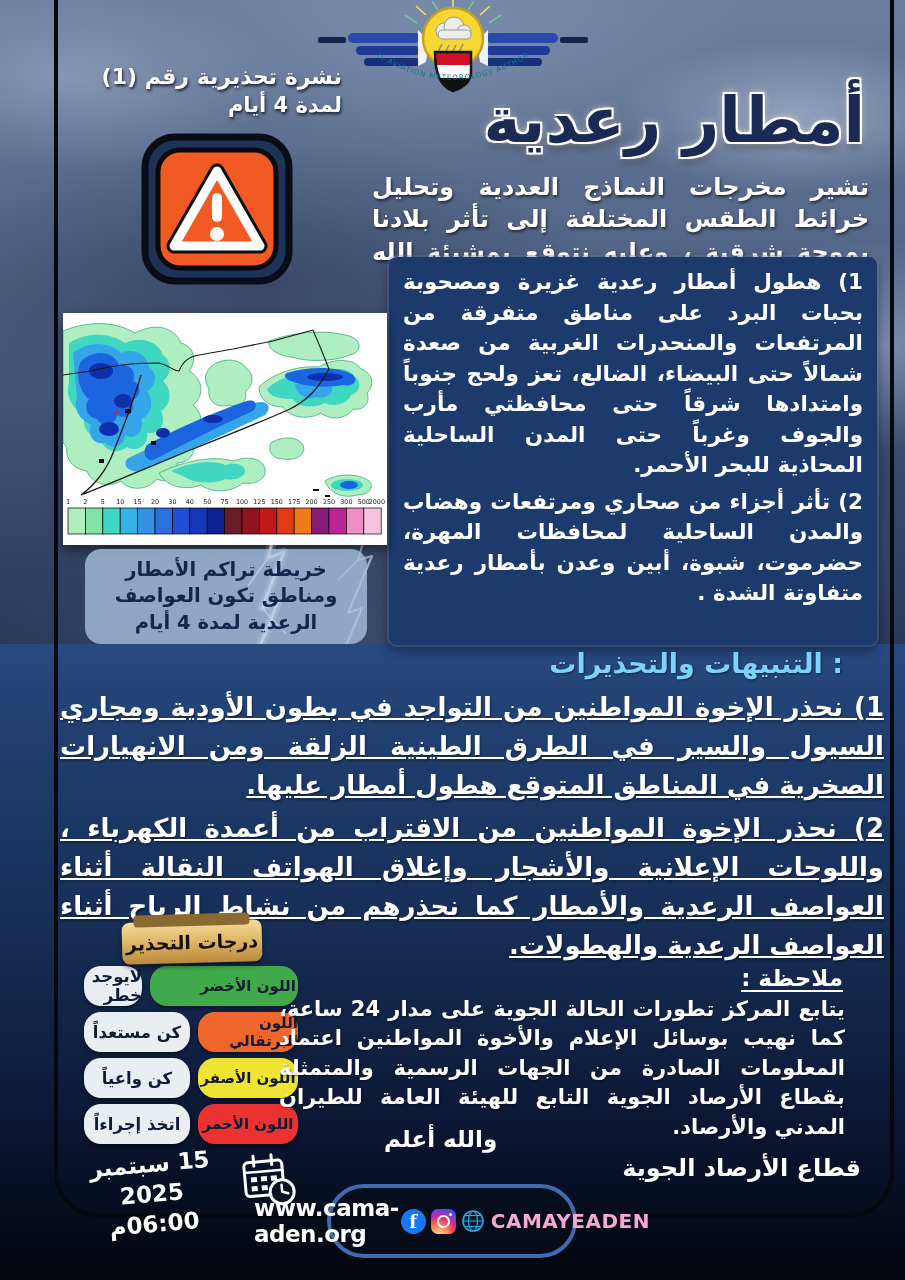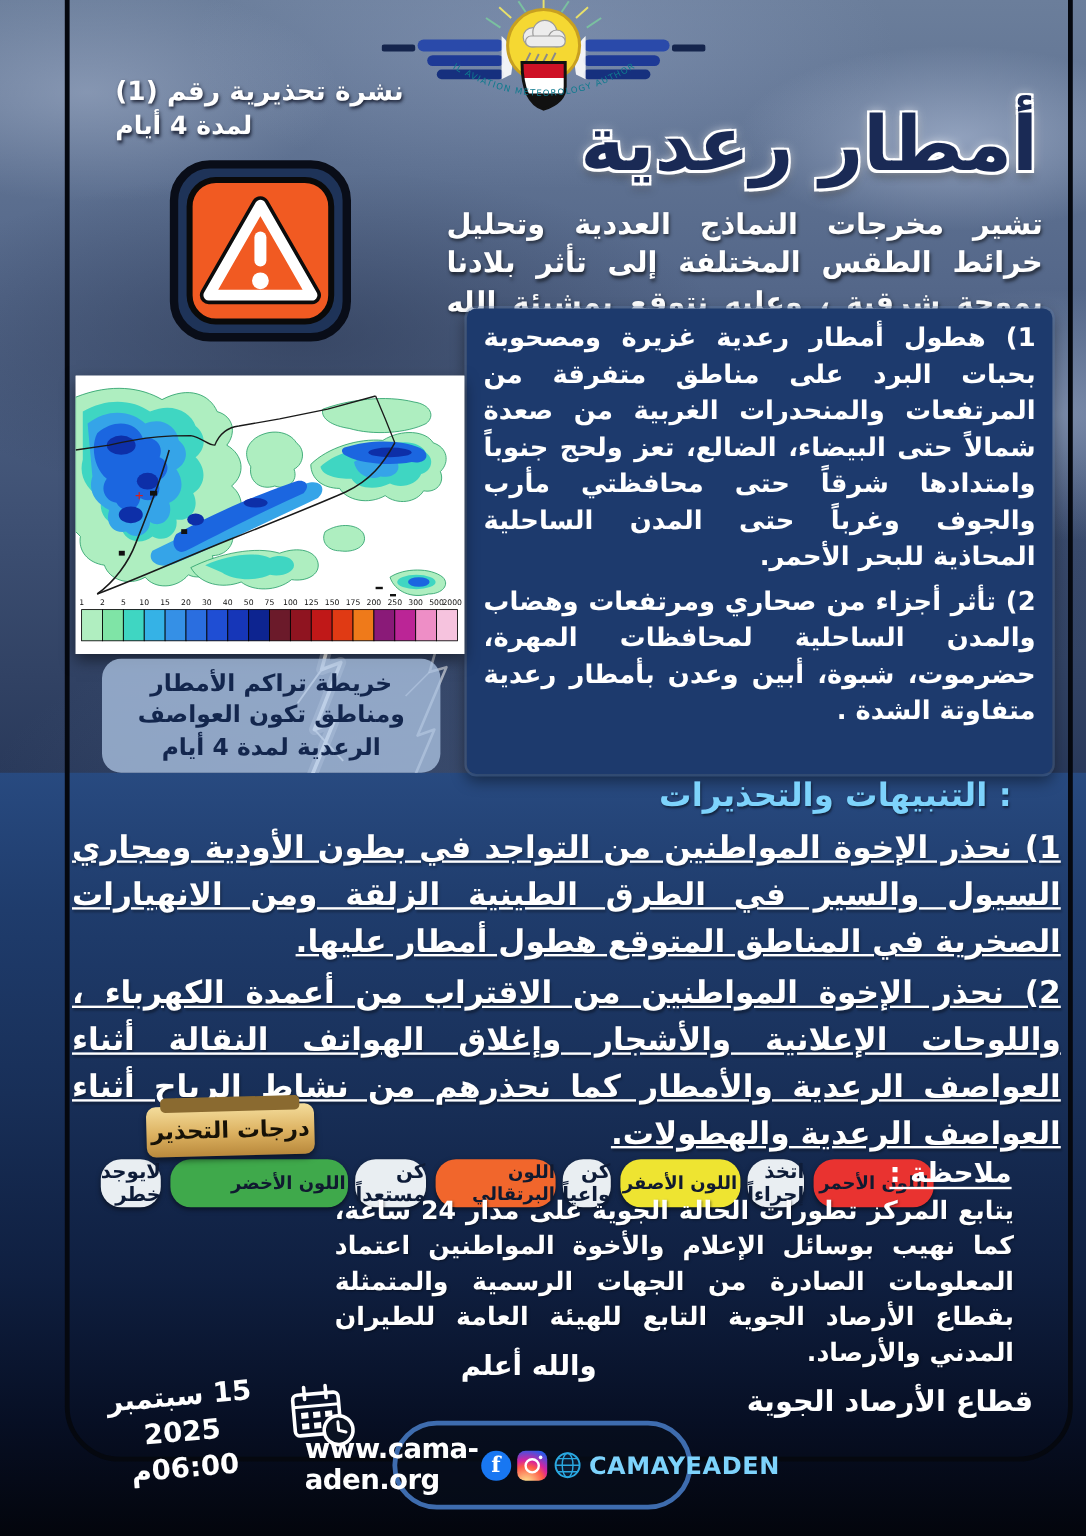--- a/index.html
+++ b/index.html
@@ -17,21 +17,21 @@
     radial-gradient(ellipse 600px 240px at 45% 52%, rgba(120,140,175,.22), transparent 70%),
     linear-gradient(180deg,#6b7e9b 0%,#55688a 18%,#3b4d70 36%,#273758 52%,#16223f 66%,#0a1226 82%,#04060e 100%);}
   .lightning{position:absolute;left:220px;top:508px;width:200px;height:155px;z-index:1;}
   
   .panel{position:absolute;left:0;top:644px;width:905px;height:636px;z-index:2;background:
     linear-gradient(180deg,#284a80 0%,#1f3c6c 18%,#182f58 42%,#0f1f40 66%,#070f24 85%,#03050c 100%);}
   .frame{position:absolute;left:54px;top:-90px;width:832px;height:1300px;z-index:3;
     border:4px solid #05080f;border-radius:46px;pointer-events:none;}
   
   .logo{position:absolute;left:318px;top:0;width:270px;height:100px;z-index:4;}
-  .badge{position:absolute;left:96px;top:64px;width:246px;z-index:4;text-align:left;color:#fff;
+  .badge{position:absolute;left:96px;top:64px;width:246px;z-index:4;text-align:right;color:#fff;
     font-weight:bold;direction:rtl;text-shadow:1px 2px 3px rgba(8,12,28,.85);}
   .badge .l1{font-size:22px;} .badge .l2{font-size:21px;margin-top:4px;}
   .main-title{position:absolute;right:40px;top:84px;z-index:4;direction:rtl;font-size:63px;font-weight:bold;
     color:#1a2a55;letter-spacing:-1px;
     text-shadow:0 0 9px rgba(255,255,255,.85),2px 2px 0 #fff,-2px 2px 0 #fff,2px -2px 0 #fff,-2px -2px 0 #fff,0 5px 7px rgba(0,0,0,.5);}
   .warn-icon{position:absolute;left:141px;top:133px;width:152px;height:152px;z-index:4;}
   .intro{position:absolute;right:36px;top:171px;width:497px;z-index:4;direction:rtl;text-align:justify;
     color:#fff;font-weight:bold;font-size:24px;line-height:1.35;text-shadow:1px 2px 3px rgba(0,0,0,.6);}
   
   .forecast{position:absolute;left:389px;top:257px;width:488px;height:388px;z-index:4;background:#1d3a6d;
@@ -52,21 +52,21 @@
   .warn-text{position:absolute;left:60px;top:688px;width:824px;z-index:4;direction:rtl;text-align:justify;
     color:#fff;font-weight:bold;font-size:26px;line-height:1.5;text-shadow:1px 2px 2px rgba(0,0,0,.35);text-decoration:underline;}
   .warn-text p{margin:0 0 4px 0;}
   
   .ribbon{position:absolute;left:122px;top:921px;width:140px;height:42px;z-index:5;transform:rotate(-1.5deg);
     background:linear-gradient(180deg,#f4dd9c,#dcb160 55%,#b9893c);border-radius:8px;
     box-shadow:0 3px 5px rgba(0,0,0,.5);display:flex;align-items:center;justify-content:center;
     color:#171207;font-weight:bold;font-size:19px;direction:rtl;}
   .ribbon::before{content:"";position:absolute;left:12px;right:12px;top:-7px;height:12px;background:#8a6a30;
     border-radius:4px;z-index:-1;}
-  .levels{position:absolute;left:84px;top:966px;width:214px;z-index:4;display:flex;flex-direction:row;gap:6px;}
+  .levels{position:absolute;left:84px;top:966px;width:214px;z-index:4;display:flex;flex-direction:column;gap:6px;}
   .lv-row{display:flex;gap:8px;height:40px;}
   .lv-action{flex:1;background:#e9eef2;border-radius:17px;display:flex;align-items:center;justify-content:center;
     font-size:16.5px;font-weight:bold;color:#0e1c38;direction:rtl;box-shadow:0 2px 4px rgba(0,0,0,.5);}
   .lv-color{width:100px;border-radius:17px;display:flex;align-items:center;justify-content:center;
     font-size:15px;font-weight:bold;color:#101a30;direction:rtl;box-shadow:0 2px 4px rgba(0,0,0,.5);}
   
   .note-heading{position:absolute;right:62px;top:965px;z-index:4;direction:rtl;color:#fff;font-weight:bold;
     font-size:23px;text-decoration:underline;text-underline-offset:4px;text-align:right;}
   .note-body{position:absolute;right:60px;top:995px;width:566px;z-index:4;direction:rtl;text-align:justify;
     color:#fff;font-weight:bold;font-size:21px;line-height:1.4;text-shadow:1px 1px 2px rgba(0,0,0,.4);}
@@ -74,21 +74,21 @@
   
   .date-block{position:absolute;left:66px;top:1150px;width:172px;z-index:4;transform:rotate(-5deg);
     text-align:center;direction:rtl;color:#fff;font-weight:bold;font-size:23px;line-height:1.3;}
   .date-icon{position:absolute;left:240px;top:1150px;width:56px;height:58px;z-index:4;transform:rotate(-5deg);}
   .sector{position:absolute;right:44px;top:1154px;z-index:4;direction:rtl;color:#fff;font-weight:bold;font-size:24px;}
   .social-pill{position:absolute;left:327px;top:1184px;width:250px;height:74px;z-index:4;box-sizing:border-box;
     border:4px solid #3e6cae;border-radius:40px;background:rgba(8,14,28,.55);
     display:flex;flex-direction:row;align-items:center;justify-content:center;gap:2px;}
   .website{color:#fff;font-weight:bold;font-size:23px;letter-spacing:-0.5px;}
   .social-row{display:flex;align-items:center;gap:5px;}
-  .handle{color:#7dd3fc;font-weight:bold;font-size:20px;letter-spacing:0.5px;}
+  .handle{color:#f9a8d4;font-weight:bold;font-size:20px;letter-spacing:0.5px;}
   .ic{width:25px;height:25px;display:inline-flex;align-items:center;justify-content:center;box-sizing:border-box;}
   .fb{background:#1877f2;border-radius:50%;color:#fff;font-weight:bold;font-size:18px;font-family:"DejaVu Serif",serif;}
   .ig{background:radial-gradient(circle at 30% 110%,#fdf497 0%,#fd5949 45%,#d6249f 60%,#285AEB 90%);
     border-radius:7px;position:relative;}
   .ig::before{content:"";position:absolute;inset:6px;border:2px solid #fff;border-radius:50%;}
   .ig::after{content:"";position:absolute;right:4px;top:4px;width:3px;height:3px;background:#fff;border-radius:50%;}
   svg text{font-family:"DejaVu Sans",sans-serif;}
 </style>
 </head>
 <body>

